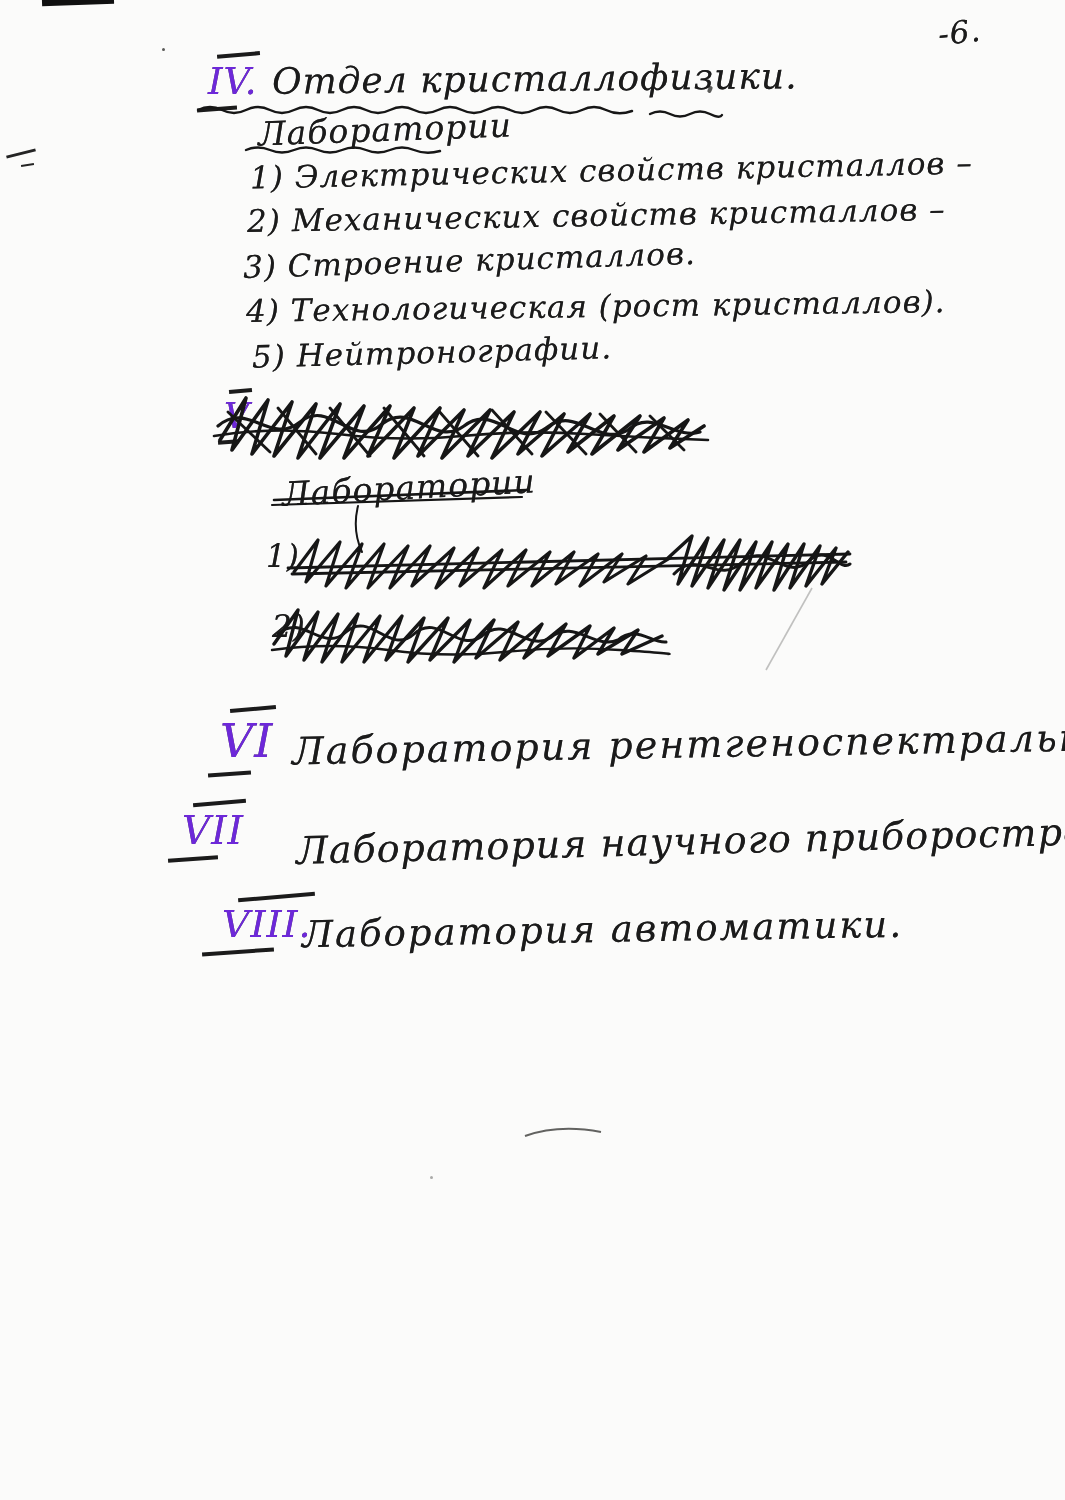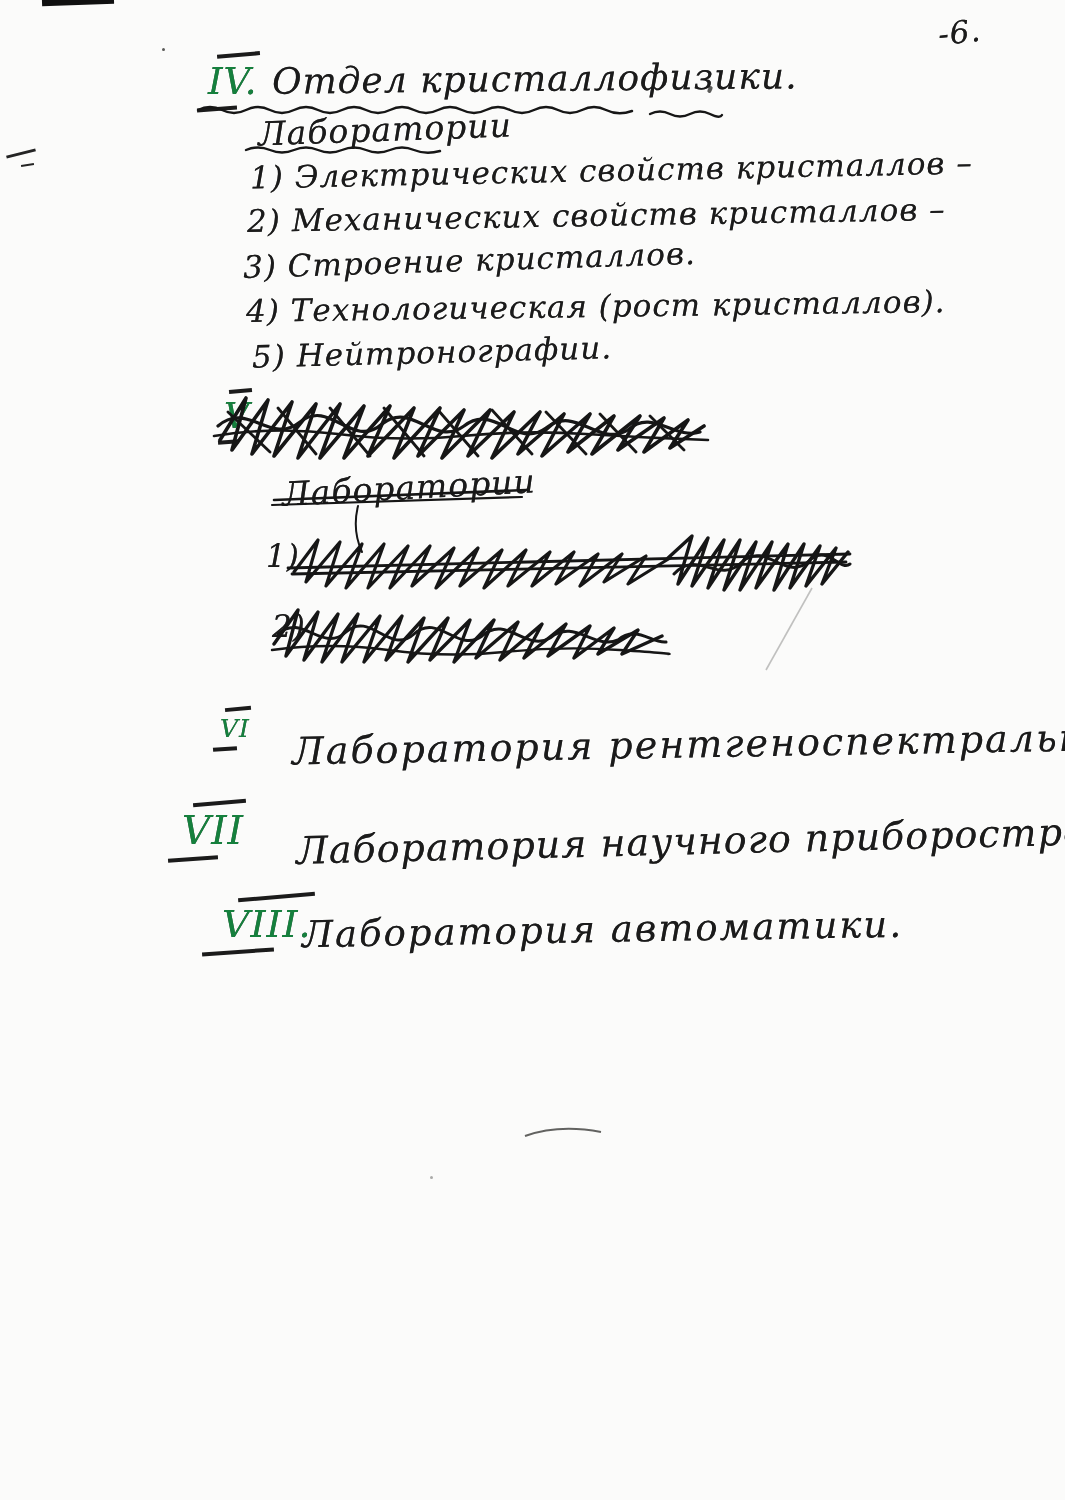--- a/index.html
+++ b/index.html
@@ -19,21 +19,21 @@
     font-family:"DejaVu Serif", serif;
     font-style:italic;
     color:#1b1b1b;
     text-shadow:0 0 0.5px rgba(25,25,25,.75);
     letter-spacing:1px;
   }
   .rn{ 
     position:absolute;
     font-family:"DejaVu Serif", serif;
     font-style:italic;
-    color:#15803d;
+    color:#6d28d9;
     text-shadow:0 0 0.5px rgba(25,25,25,.75);
     letter-spacing:1px;
   }
   .rn::before{
     content:"";position:absolute;top:-7px;left:18%;width:86%;
     border-top:4px solid #1b1b1b;transform:rotate(-5deg);
   }
   .rn::after{
     content:"";position:absolute;bottom:-8px;left:-22%;width:80%;
     border-top:4px solid #1b1b1b;transform:rotate(-4deg);
@@ -122,21 +122,21 @@
   <div class="hw" style="left:272px;top:608px;font-size:31px;">2)</div>
   <svg style="left:270px;top:600px;" width="400" height="70" viewBox="0 0 400 70">
     <path class="ink" stroke-width="3.4" d="M4,44 L28,10 L16,56 L48,12 L34,60 L68,14 L52,62 L88,14 L72,62 L110,16 L94,62 L132,16 L116,60 L154,18 L138,62 L178,18 L160,60 L200,20 L184,62 L224,20 L206,58 L248,22 L230,60 L272,24 L254,58 L296,24 L278,56 L320,26 L304,58 L344,28 L328,54 L368,30 L352,54 L392,36"></path>
     <path class="ink" stroke-width="3" d="M8,34 C32,12 52,54 76,32 C100,10 120,56 144,34 C168,12 188,54 212,36 C236,14 256,52 280,38 C304,18 324,50 348,40 C366,24 382,44 396,42"></path>
     <path class="ink" stroke-width="2.4" d="M2,50 Q60,42 118,50 T234,52 T350,50 T398,54"></path>
   </svg>
   <svg style="left:764px;top:586px;" width="50" height="86" viewBox="0 0 50 86">
     <path d="M48,2 L2,84" stroke="#9a9a98" stroke-width="1.6" fill="none" opacity="0.6"></path>
   </svg>
 
-  <div class="rn" style="left:220px;top:714px;font-size:25px;">VI</div>
+  <div class="rn" style="left:220px;top:714px;font-size:46px;">VI</div>
   <div class="hw" style="left:292px;top:722px;font-size:38px;letter-spacing:2px;transform:rotate(-1deg);">Лаборатория рентгеноспектральная</div>
 
   <div class="rn" style="left:182px;top:808px;font-size:39px;">VII</div>
   <div class="hw" style="left:296px;top:818px;font-size:38px;letter-spacing:1px;transform:rotate(-1.4deg);">Лаборатория научного приборостроения</div>
 
   <div class="rn" style="left:222px;top:902px;font-size:38px;">VIII.</div>
   <div class="hw" style="left:302px;top:908px;font-size:37px;letter-spacing:2px;transform:rotate(-1deg);">Лаборатория автоматики.</div>
 
   <svg style="left:523px;top:1122px;" width="80" height="18" viewBox="0 0 80 18">
     <path d="M2,14 Q36,2 78,10" stroke="#3c3c3a" stroke-width="2" fill="none" opacity="0.8"></path>

